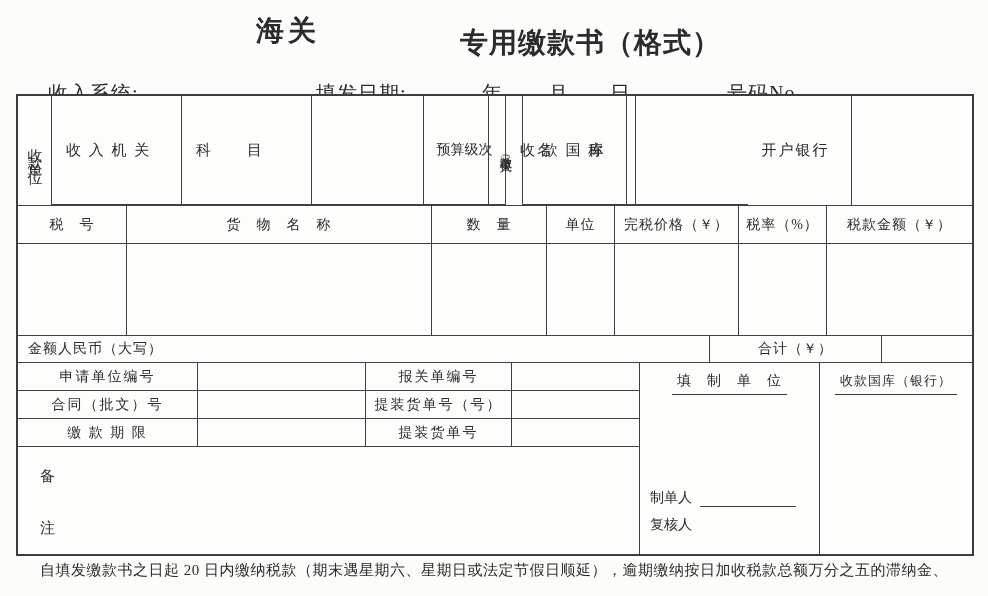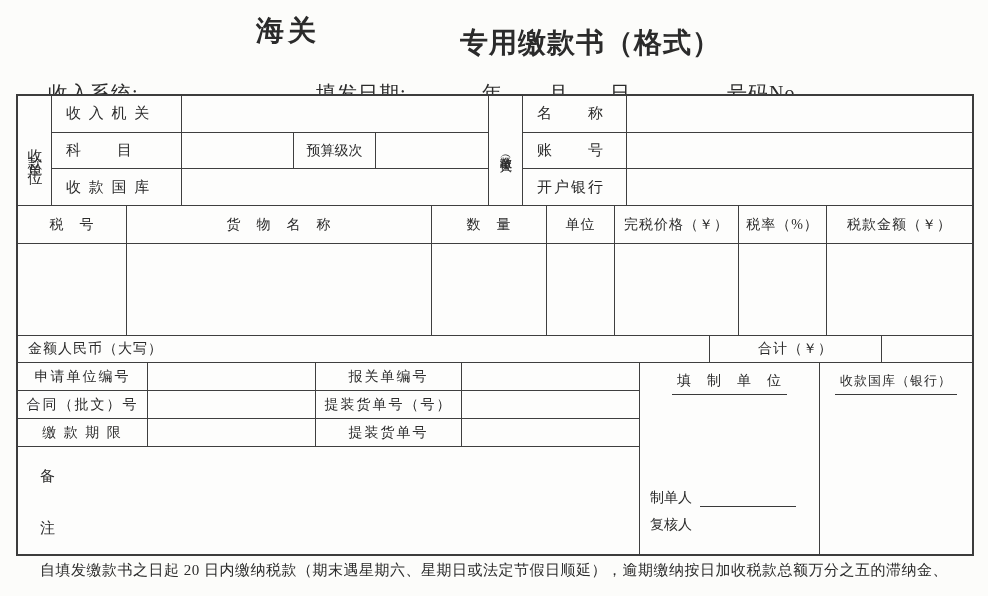--- a/index.html
+++ b/index.html
@@ -22,21 +22,21 @@
     position:absolute; left:16px; top:94px; width:958px; height:462px;
     border:2px solid #3c3c3c; display:flex; flex-direction:column; background:#fdfdfc;
   }
   .bb { border-bottom:1px solid #3f3f3f; }
   .br { border-right:1px solid #3f3f3f; }
   
   .sec-parties { height:110px; display:flex; }
   .vlabel { width:34px; display:flex; align-items:center; justify-content:center; }
   .vlabel .vtxt { writing-mode:vertical-rl; text-orientation:upright; font-size:15px; letter-spacing:7px; }
   .vlabel .vtxt-small { writing-mode:vertical-rl; font-size:12px; letter-spacing:1px; }
-  .party-grid { display:flex; flex-direction:column; }
+  .party-grid { display:flex; flex-direction:row; }
   .pg-left  { width:437px; }
   .pg-right { flex:1; }
   .prow { flex:1; display:flex; }
   .pcell { display:flex; align-items:center; font-size:15px; }
   .plabel { padding-left:14px; letter-spacing:2px; }
   .lab-l { width:130px; }
   .lab-r { width:104px; }
   .val { flex:1; }
   .val-sub { width:112px; }
   .bud-label { width:82px; justify-content:center; font-size:14px; }
@@ -49,21 +49,21 @@
   
   .sec-amount { height:27px; display:flex; font-size:14px; }
   .amt-words { width:692px; display:flex; align-items:center; padding-left:10px; letter-spacing:1px; }
   .amt-total { width:172px; display:flex; align-items:center; justify-content:center; letter-spacing:1px; }
   .amt-value { flex:1; }
   
   .sec-bottom { flex:1; display:flex; }
   .bottom-left { width:622px; display:flex; flex-direction:column; }
   .mrow { height:28px; display:flex; font-size:14px; }
   .mlabel { display:flex; align-items:center; justify-content:center; letter-spacing:2px; }
-  .ml1 { width:130px; } .ml2 { width:146px; }
+  .ml1 { width:180px; } .ml2 { width:146px; }
   .minput1 { width:168px; } .minput2 { flex:1; }
   .remarks { flex:1; display:flex; }
   .remarks-label { width:48px; padding:20px 0 16px 22px; display:flex; flex-direction:column; justify-content:space-between; font-size:15px; }
   .remarks-body { flex:1; }
   .bottom-right { flex:1; display:flex; }
   .issuer-box { width:180px; display:flex; flex-direction:column; padding:9px 10px 20px; }
   .treasury-box { flex:1; padding:9px 4px; text-align:center; }
   .box-title { text-align:center; font-size:14px; }
   .box-title .u { display:inline-block; border-bottom:1.5px solid #3a3a3a; padding:0 5px 4px; letter-spacing:1px; }
   .treasury-box .box-title { font-size:13px; }
@@ -113,24 +113,20 @@
         </div>
       </div>
       <div class="vlabel br">
         <span class="vtxt-small">缴款单位（人）</span>
       </div>
       <div class="party-grid pg-right">
         <div class="prow bb">
           <div class="pcell plabel lab-r br">名　　称</div>
           <div class="pcell val"></div>
         </div>
-        <div class="prow bb">
-          <div class="pcell plabel lab-r br">账　　号</div>
-          <div class="pcell val"></div>
-        </div>
         <div class="prow">
           <div class="pcell plabel lab-r br">开户银行</div>
           <div class="pcell val"></div>
         </div>
       </div>
     </div>
 
     <div class="sec-ghead bb">
       <div class="gcol gc0 br">税　号</div>
       <div class="gcol gc1 br">货　物　名　称</div>

